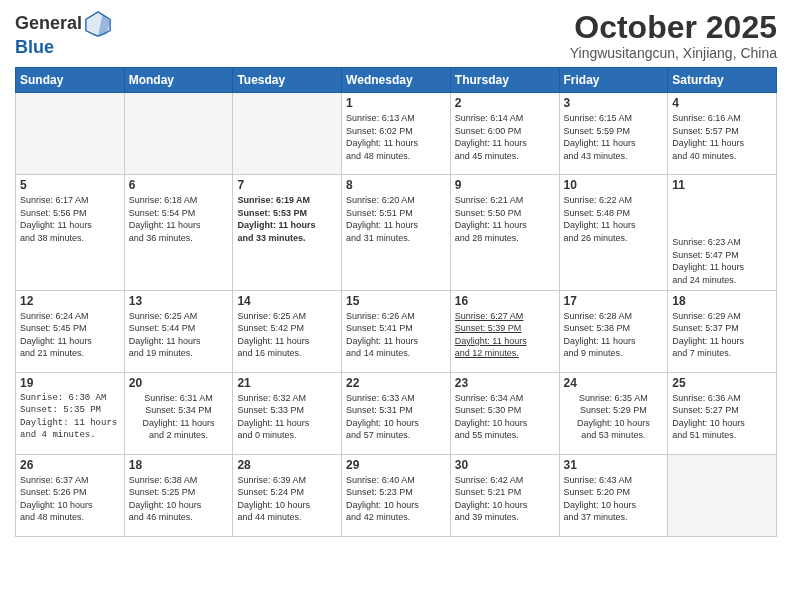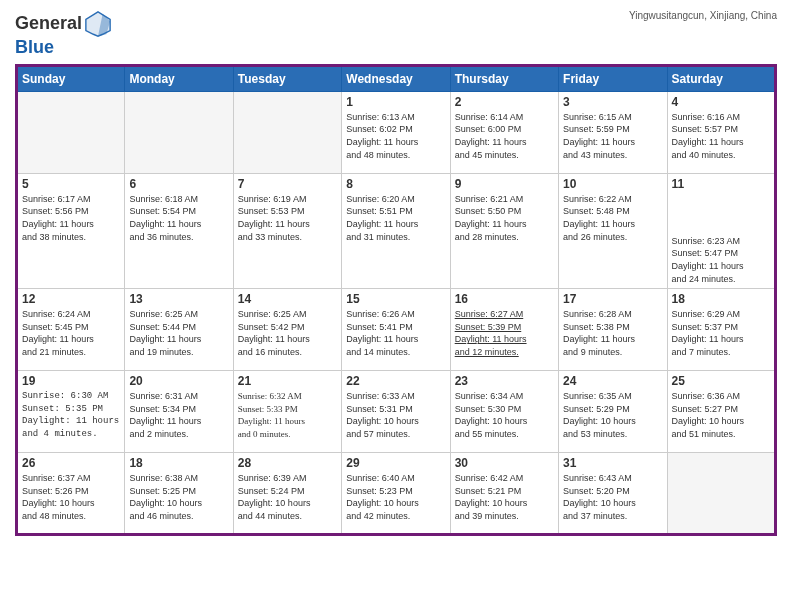--- a/index.html
+++ b/index.html
@@ -40,27 +40,27 @@
     .title-block {
       text-align: right;
     }
     .month-title {
       font-size: 32px;
       font-weight: bold;
       color: #333;
       line-height: 1.1;
     }
     .location {
-      font-size: 10px;
+      font-size: 14px;
       color: #555;
     }
     .calendar {
       width: 100%;
       border-collapse: collapse;
-      border: 3px solid #701a75;
+      border: 1px solid #701a75;
     }
     .calendar th {
       background: #2a6db5;
       color: #fff;
       font-size: 12px;
       font-weight: bold;
       padding: 5px 4px;
       text-align: left;
       border: 1px solid #1a5fa8;
     }
@@ -101,20 +101,21 @@
           <svg class="logo-icon" viewBox="0 0 30 30">
             <polygon points="15,2 28,10 28,22 20,26 15,28 10,26 2,22 2,10" fill="#2a6db5" opacity="0.15"></polygon>
             <polygon points="20,4 28,12 24,26 15,28" fill="#2a6db5" opacity="0.4"></polygon>
             <polygon points="15,2 28,10 28,22 20,26 15,28 10,26 2,22 2,10" fill="none" stroke="#2a6db5" stroke-width="1.5"></polygon>
           </svg>
         </div>
         <div class="logo-text logo-blue">Blue</div>
       </div>
     </div>
     <div class="title-block">
+      <div class="month-title">October 2025</div>
       <div class="location">Yingwusitangcun, Xinjiang, China</div>
     </div>
   </div>
 
   <table class="calendar">
     <thead>
       <tr>
         <th>Sunday</th>
         <th>Monday</th>
         <th>Tuesday</th>
@@ -168,21 +169,21 @@
           </td>
           <td>
             <span class="day-number">6</span>
             <div class="day-info" style="white-space: pre-line;">Sunrise: 6:18 AM
 Sunset: 5:54 PM
 Daylight: 11 hours
 and 36 minutes.</div>
           </td>
           <td>
             <span class="day-number">7</span>
-            <div class="day-info" style="white-space: pre-line;">Sunrise: 6:19 AM
+            <div class="day-info" style="white-space: pre-line; font-weight: bold;">Sunrise: 6:19 AM
 Sunset: 5:53 PM
 Daylight: 11 hours
 and 33 minutes.</div>
           </td>
           <td>
             <span class="day-number">8</span>
             <div class="day-info" style="white-space: pre-line;">Sunrise: 6:20 AM
 Sunset: 5:51 PM
 Daylight: 11 hours
 and 31 minutes.</div>
@@ -263,49 +264,49 @@
         <tr>
           <td>
             <span class="day-number">19</span>
             <div class="day-info" style="white-space: pre-line; font-family: Liberation Mono, monospace;">Sunrise: 6:30 AM
 Sunset: 5:35 PM
 Daylight: 11 hours
 and 4 minutes.</div>
           </td>
           <td>
             <span class="day-number">20</span>
-            <div class="day-info" style="white-space: pre-line;">Sunrise: 6:31 AM
+            <div class="day-info" style="white-space: pre-line; text-align: center;">Sunrise: 6:31 AM
 Sunset: 5:34 PM
 Daylight: 11 hours
 and 2 minutes.</div>
           </td>
           <td>
             <span class="day-number">21</span>
-            <div class="day-info" style="white-space: pre-line; font-family: Liberation Serif, serif;">Sunrise: 6:32 AM
+            <div class="day-info" style="white-space: pre-line;">Sunrise: 6:32 AM
 Sunset: 5:33 PM
 Daylight: 11 hours
 and 0 minutes.</div>
           </td>
           <td>
             <span class="day-number">22</span>
             <div class="day-info" style="white-space: pre-line;">Sunrise: 6:33 AM
 Sunset: 5:31 PM
 Daylight: 10 hours
 and 57 minutes.</div>
           </td>
           <td>
             <span class="day-number">23</span>
             <div class="day-info" style="white-space: pre-line;">Sunrise: 6:34 AM
 Sunset: 5:30 PM
 Daylight: 10 hours
 and 55 minutes.</div>
           </td>
           <td>
             <span class="day-number">24</span>
-            <div class="day-info" style="white-space: pre-line;">Sunrise: 6:35 AM
+            <div class="day-info" style="white-space: pre-line; text-align: center;">Sunrise: 6:35 AM
 Sunset: 5:29 PM
 Daylight: 10 hours
 and 53 minutes.</div>
           </td>
           <td>
             <span class="day-number">25</span>
             <div class="day-info" style="white-space: pre-line;">Sunrise: 6:36 AM
 Sunset: 5:27 PM
 Daylight: 10 hours
 and 51 minutes.</div>

